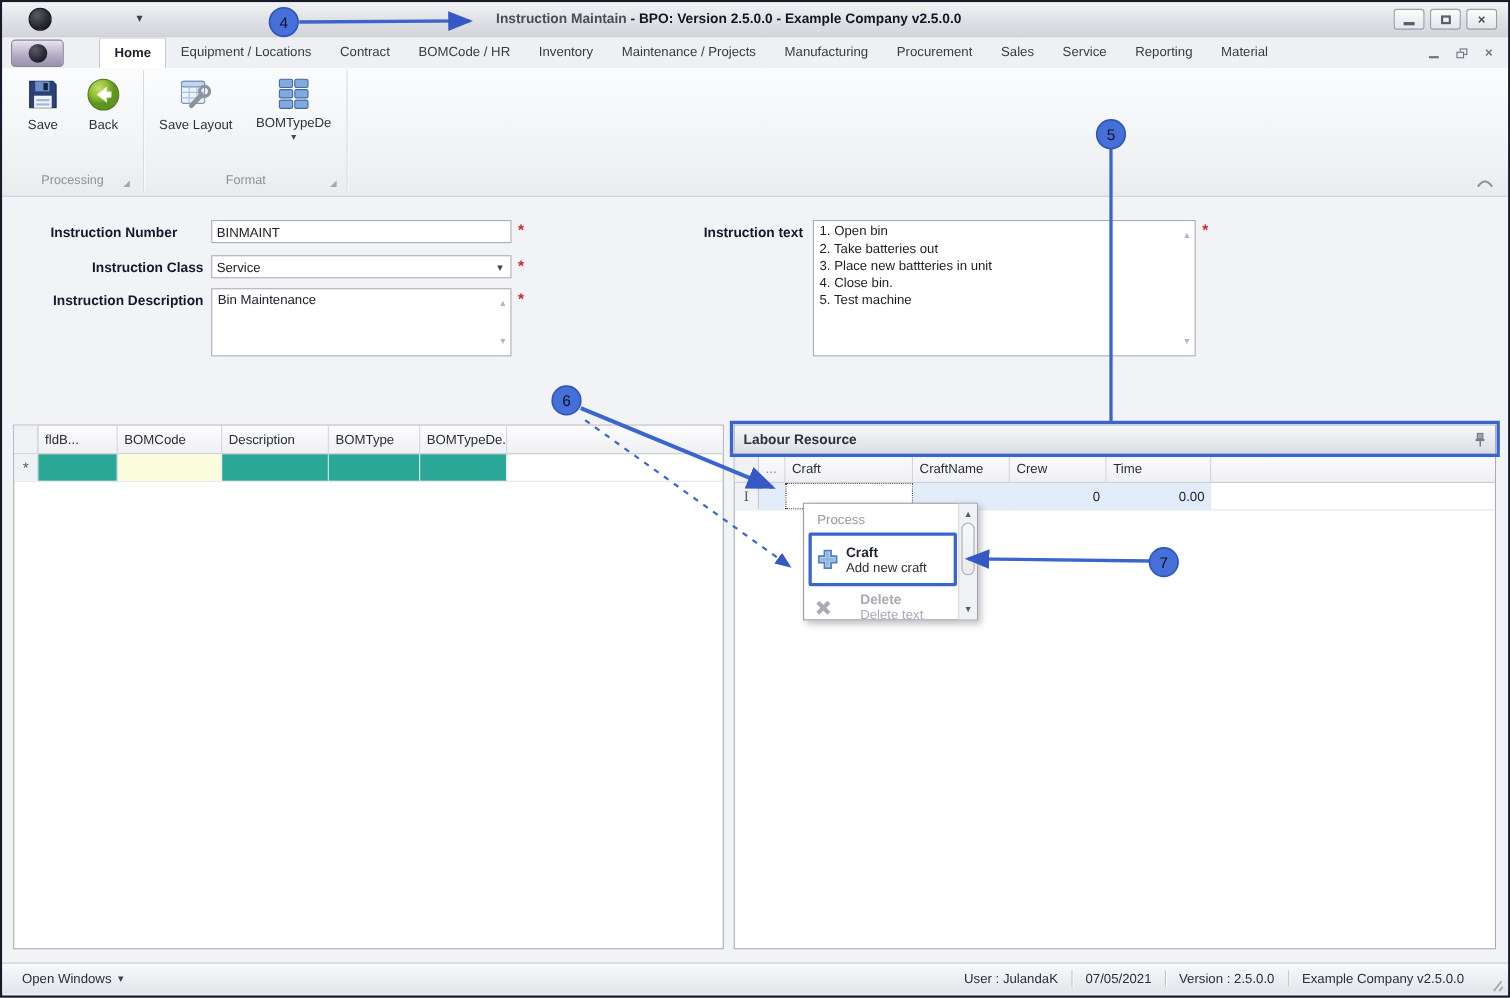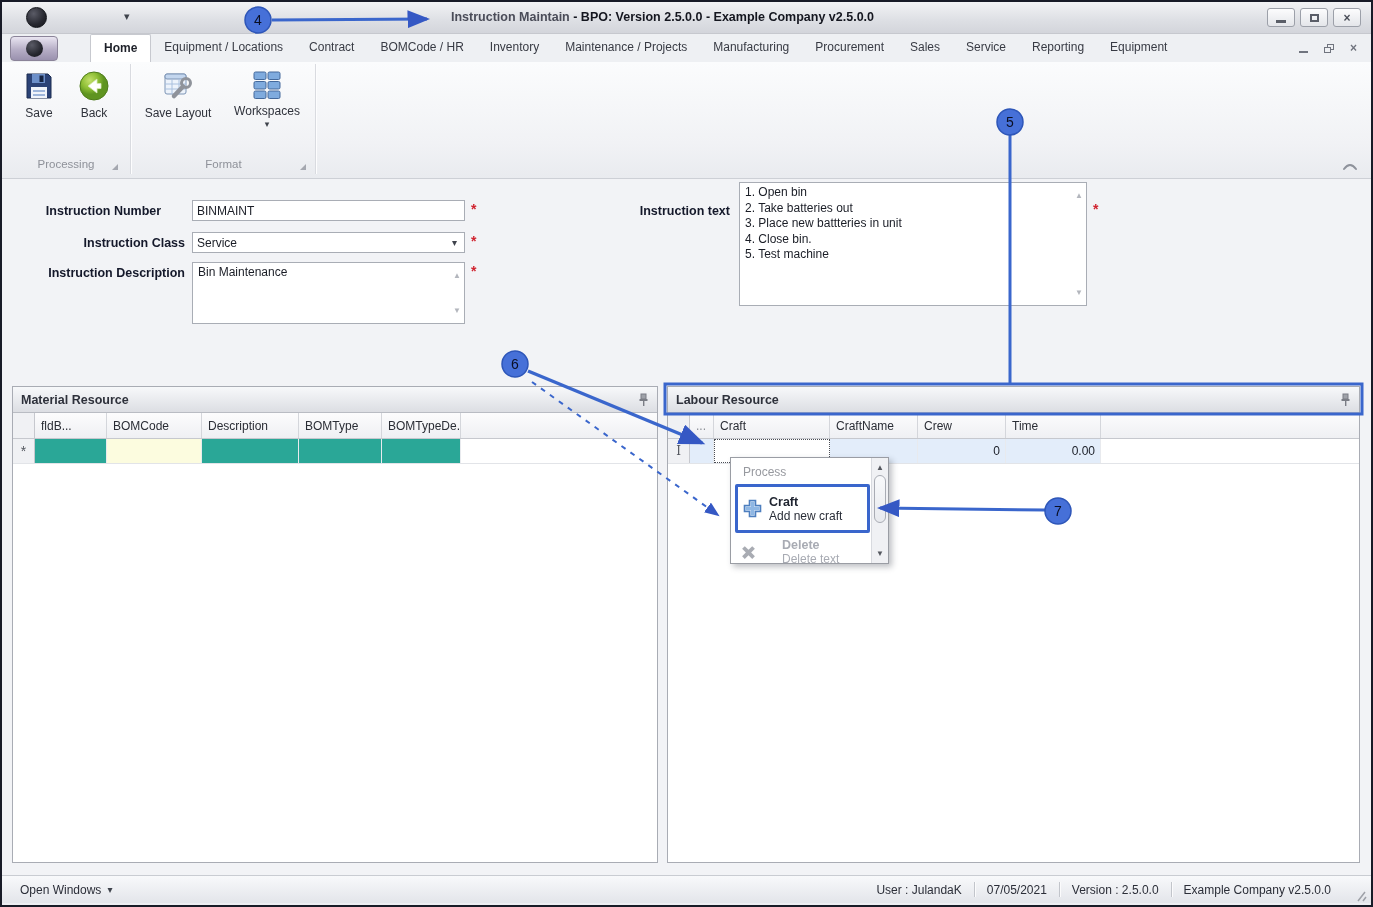--- a/index.html
+++ b/index.html
@@ -149,21 +149,21 @@
       <div class="tab">Equipment / Locations</div>
       <div class="tab">Contract</div>
       <div class="tab">BOMCode / HR</div>
       <div class="tab">Inventory</div>
       <div class="tab">Maintenance / Projects</div>
       <div class="tab">Manufacturing</div>
       <div class="tab">Procurement</div>
       <div class="tab">Sales</div>
       <div class="tab">Service</div>
       <div class="tab">Reporting</div>
-      <div class="tab">Equipment</div>
+      <div class="tab">Material</div>
     </div>
     <div class="abs mdibtns">
       <div class="mdib">
           <span class="glyph-min2"></span>
         </div>
       <div class="mdib">
           <span class="glyph-restore">
             <i></i>
             <i></i>
           </span>
@@ -218,21 +218,21 @@
       <svg width="30" height="30" viewBox="0 0 30 30">
         <g fill="#7FABDE" stroke="#44699B">
           <rect x="2" y="2" width="12" height="7.5" rx="1.5"></rect>
             <rect x="16" y="2" width="12" height="7.5" rx="1.5"></rect>
           <rect x="2" y="11.5" width="12" height="7.5" rx="1.5"></rect>
             <rect x="16" y="11.5" width="12" height="7.5" rx="1.5"></rect>
           <rect x="2" y="21" width="12" height="7.5" rx="1.5"></rect>
             <rect x="16" y="21" width="12" height="7.5" rx="1.5"></rect>
         </g>
       </svg>
-      <span class="lbl">Workspaces</span>
+      <span class="lbl">BOMTypeDe</span>
       <span style="font-size:9px; color:#3F434C; margin-top:-3px;">▾</span>
     </div>
     <div class="abs vsep" style="left:313px;"></div>
     <div class="abs groupcap" style="left:0; width:128px;">Processing</div>
     <div class="abs launcher" style="left:110px;"></div>
     <div class="abs groupcap" style="left:130px; width:183px;">Format</div>
     <div class="abs launcher" style="left:298px;"></div>
     <svg class="abs collapse-icon" width="18" height="12" viewBox="0 0 18 12">
       <path d="M3 9 Q9 1 15 9" fill="none" stroke="#8E929B" stroke-width="2" stroke-linecap="round"></path>
     </svg>
@@ -254,40 +254,31 @@
   <div class="abs req" style="left:469px; top:231px;">*</div>
 
   <div class="abs flabel" style="left:10px; top:264px; width:173px;">Instruction Description</div>
   <div class="abs memo" style="left:190px; top:260px; width:273px; height:62px;"><span>Bin Maintenance</span>
     <span class="scrollhint" style="top:5px;">▲</span>
     <span class="scrollhint" style="bottom:5px;">▼</span>
   </div>
   <div class="abs req" style="left:469px; top:261px;">*</div>
 
   <div class="abs flabel" style="left:560px; top:202px; width:168px;">Instruction text</div>
-  <div class="abs memo" style="left:737px; top:180px; width:348px; height:124px;"><span>1. Open bin
+  <div class="abs memo" style="left:737px; top:198px; width:348px; height:124px;"><span>1. Open bin
 2. Take batteries out
 3. Place new battteries in unit
 4. Close bin.
 5. Test machine</span>
     <span class="scrollhint" style="top:5px;">▲</span>
     <span class="scrollhint" style="bottom:5px;">▼</span>
   </div>
   <div class="abs req" style="left:1091px; top:199px;">*</div>
 
   <div class="abs panel" style="left:10px; top:384px; width:646px; height:477px;">
-    <div class="panel-header">
-      <span>Material Resource</span>
-      <span class="spacer"></span>
-      <svg width="11" height="14" viewBox="0 0 11 14">
-        <rect x="3" y="1" width="5" height="5" fill="#9FA2A9" stroke="#7A7D85"></rect>
-        <rect x="1.5" y="6" width="8" height="2" fill="#7A7D85"></rect>
-        <rect x="5" y="8" width="1.4" height="5" fill="#7A7D85"></rect>
-      </svg>
-    </div>
     <div class="grid-header">
       <div class="gh-cell indicator-cell" style="width:22px;"></div>
       <div class="gh-cell" style="width:72px;">fldB...</div>
       <div class="gh-cell" style="width:95px;">BOMCode</div>
       <div class="gh-cell" style="width:97px;">Description</div>
       <div class="gh-cell" style="width:83px;">BOMType</div>
       <div class="gh-cell" style="width:79px;">BOMTypeDe...</div>
       <div class="gh-cell" style="flex:1; border-right:none;"></div>
     </div>
     <div class="grid-row">

